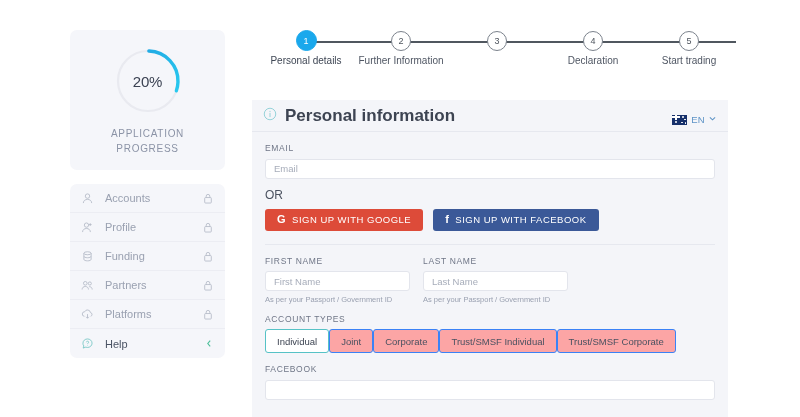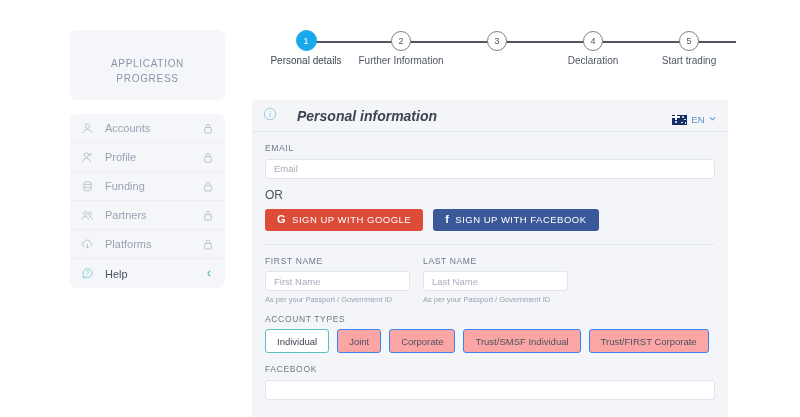--- a/index.html
+++ b/index.html
@@ -157,26 +157,25 @@
 
   .panel-head {
     height: 32px;
     display: flex;
     align-items: center;
     padding: 0 9px 0 11px;
     border-bottom: 1px solid #e6e8ef;
     background: #f4f5f9;
   }
   .panel-title {
-    margin-left: 20px;
-    font-size: 14px;
+    margin-left: 8px;
+    font-size: 17px;
     font-weight: bold;
     color: #3d4452;
     flex: 1;
-    font-style: italic;
   }
   .lang-sel {
     display: flex;
     align-items: flex-end;
     gap: 4px;
     cursor: pointer;
     padding: 2px 3px;
   }
   .flag-au {
     width: 15px; height: 10px;
@@ -255,21 +254,20 @@
   .col { width: 145px; }
   .hint {
     font-size: 7.5px;
     color: #9aa1b1;
     margin-top: 4px;
   }
 
   .chip-wrap {
     display: flex;
     flex-wrap: wrap;
-    gap: 8px;
   }
   .chip {
     height: 24px;
     background: #fca5a5;
     border: 1px solid #3b82f6;
     border-radius: 3px;
     display: flex;
     align-items: center;
     padding: 0 11px;
     font-size: 9.5px;
@@ -283,20 +281,33 @@
   }
 </style>
 </head>
 <body>
 
 <div id="app">
 
   <div id="sidebar">
 
     <div class="progress-card">
+      <div class="ring-wrap">
+        <svg width="70" height="70" viewBox="0 0 70 70">
+          <defs>
+            <linearGradient id="arcg" x1="0" y1="1" x2="1" y2="0">
+              <stop offset="0%" stop-color="#2ad2f2"></stop>
+              <stop offset="100%" stop-color="#1f9fe0"></stop>
+            </linearGradient>
+          </defs>
+          <circle cx="35" cy="35" r="30" fill="none" stroke="#e9eaf0" stroke-width="2.2"></circle>
+          <circle cx="35" cy="35" r="30" fill="none" stroke="url(#arcg)" stroke-width="3.4" stroke-linecap="round" stroke-dasharray="56 132" transform="rotate(-88 35 35)"></circle>
+        </svg>
+        <div class="ring-pct">20%</div>
+      </div>
       <div class="progress-label">
         <div>APPLICATION</div>
         <div>PROGRESS</div>
       </div>
     </div>
 
     <div class="nav-card">
 
       <div class="nav-item">
         <span class="nav-ico">
@@ -499,21 +510,21 @@
           <div class="chip">
             <span>Joint</span>
           </div>
           <div class="chip">
             <span>Corporate</span>
           </div>
           <div class="chip">
             <span>Trust/SMSF Individual</span>
           </div>
           <div class="chip">
-            <span>Trust/FIRST Corporate</span>
+            <span>Trust/SMSF Corporate</span>
           </div>
         </div>
       </div>
 
       <div style="margin-top:11px;">
         <div class="fld-label">FACEBOOK</div>
         <input class="txt-input" type="text" style="">
       </div>
 
     </div>

